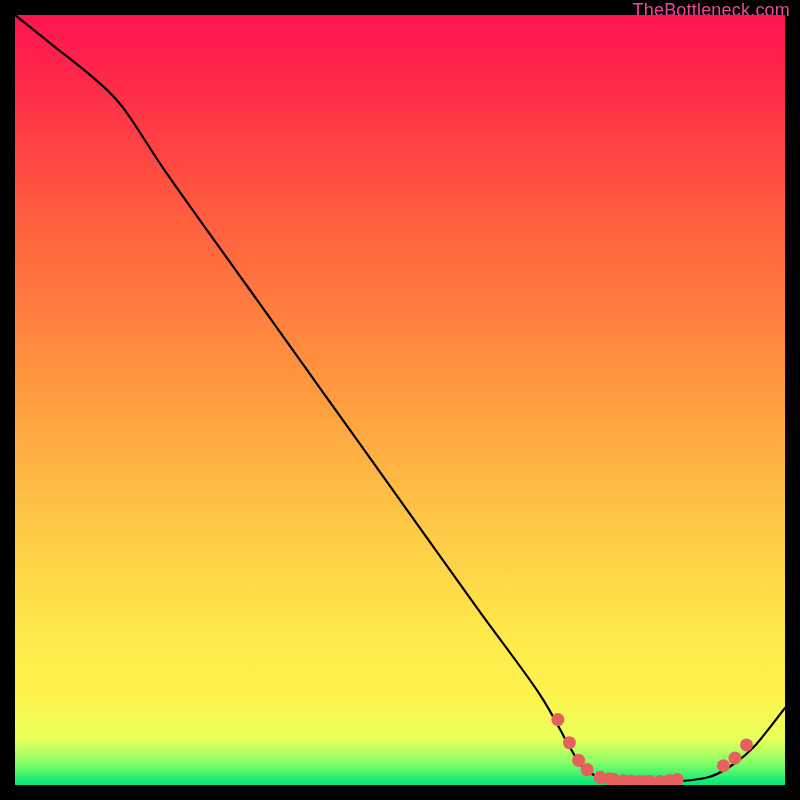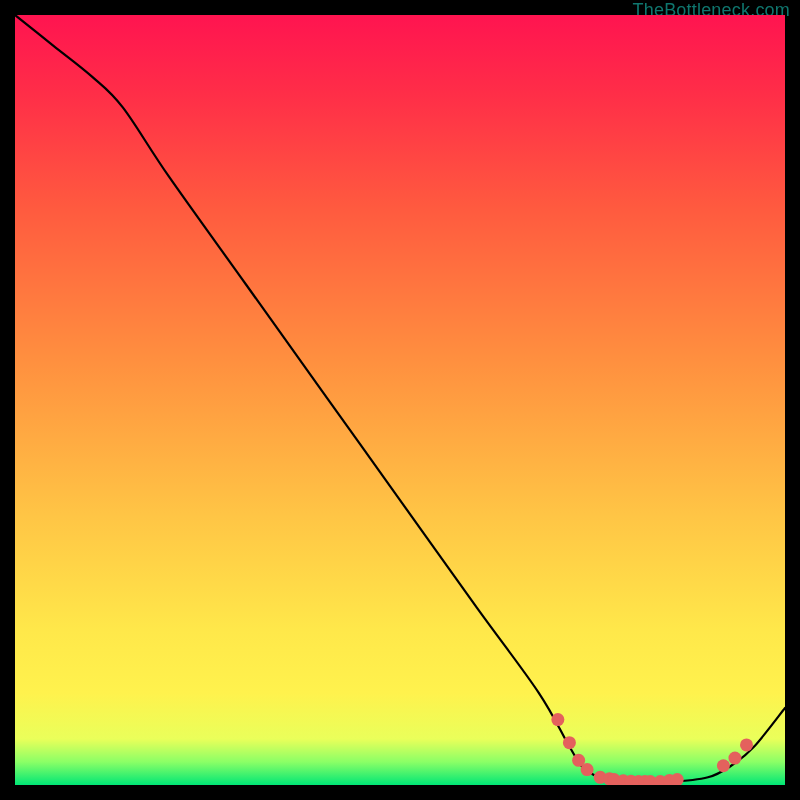--- a/index.html
+++ b/index.html
@@ -20,21 +20,21 @@
     position: absolute;
     left: 15px;
     top: 15px;
     width: 770px;
     height: 770px;
   }
   .watermark {
     position: absolute;
     top: 0px;
     right: 10px;
-    color: #0f766e;
+    color: #ec4899;
     font: 18px Arial, sans-serif;
     letter-spacing: 0.2px;
     user-select: none;
   }
 </style>
 </head>
 <body>
 
 <div class="frame">
   <div class="watermark">TheBottleneck.com</div>

